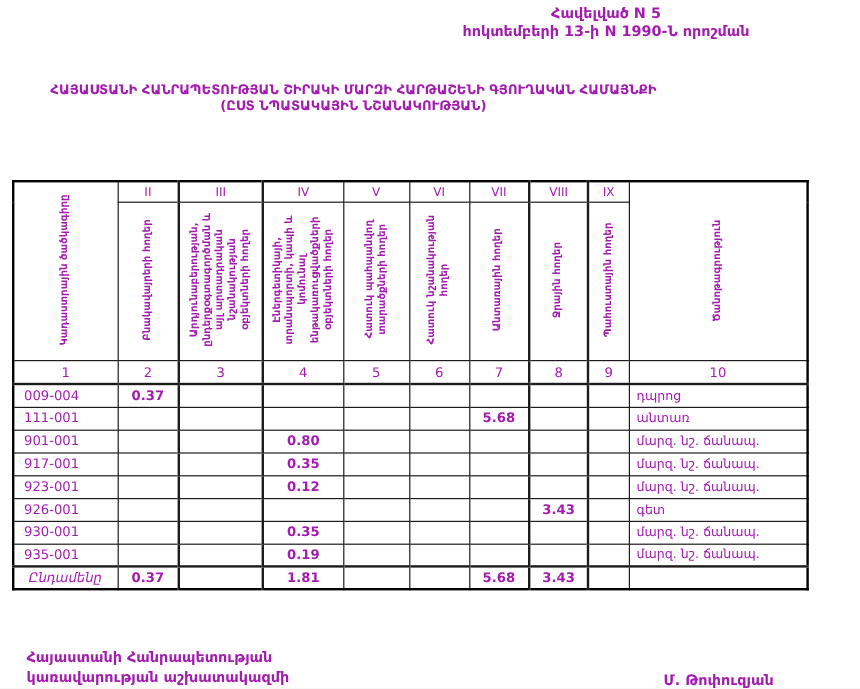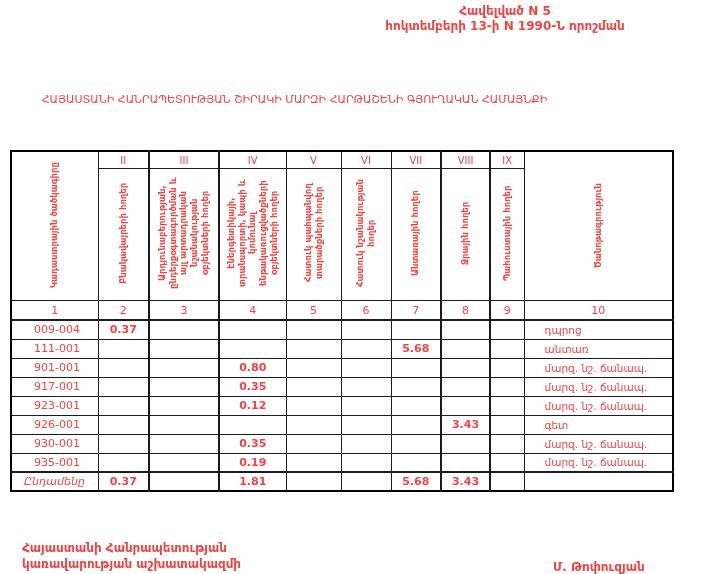--- a/index.html
+++ b/index.html
@@ -1,32 +1,32 @@
 <!DOCTYPE html>
 <html><head>
 <meta charset="utf-8">
 <style>
   html,body{margin:0;padding:0;background:#e8e8e8;}
   .page{
     position:relative; width:717px; height:574px; background:#ffffff;
-    font-family:"DejaVu Sans",sans-serif; color:#ef4444; overflow:hidden;
+    font-family:"DejaVu Sans",sans-serif; color:#a21caf; overflow:hidden;
   }
   
   .doc-header{
     position:absolute; top:4px; left:298px; width:414px;
     text-align:center; font-size:12px; font-weight:bold; line-height:15px;
   }
   
   .doc-title{
     position:absolute; top:58px; left:0; width:717px; text-align:center;
     font-size:13px; font-weight:bold; letter-spacing:7px;
   }
   .doc-subtitle{
-    position:absolute; top:93px; left:0; width:589px; text-align:center;
-    font-size:11px; font-weight:normal; line-height:14px;
+    position:absolute; top:68px; left:0; width:589px; text-align:center;
+    font-size:11px; font-weight:bold; line-height:14px;
   }
   
   table.land{
     position:absolute; top:150px; left:10px;
     border-collapse:collapse; table-layout:fixed; width:662px;
     font-size:11px;
   }
   table.land th, table.land td{
     border:1px solid #1c1c1c; padding:0 2px; vertical-align:middle;
     font-weight:normal; overflow:hidden;
@@ -39,23 +39,23 @@
   .vert{
     writing-mode:vertical-rl; transform:rotate(180deg);
     display:inline-block; font-size:8.5px; font-weight:bold; line-height:1.25;
     height:124px; max-height:126px;
   }
   .vert.tall{height:140px; max-height:142px;}
   th.code-head{text-align:right; padding-right:4px;}
   th.note-head{text-align:center;}
   th.colhead{text-align:center;}
   tbody tr{height:19px;}
-  tbody td.code{text-align:left; padding-left:22px; font-size:11px;}
+  tbody td.code{text-align:left; padding-left:8px; font-size:11px;}
   tbody td.val{text-align:center; font-weight:bold;}
-  tbody td.note{text-align:left; padding-left:20px; font-size:10.5px;}
+  tbody td.note{text-align:left; padding-left:6px; font-size:10.5px;}
   tbody tr.total td{border-top-width:2px;}
   tbody tr.total td.code{padding-left:12px;font-style:italic;}
   
   .doc-footer{
     position:absolute; left:22px; top:540px;
     font-size:12px; font-weight:bold; line-height:16px;
   }
   .signature{
     position:absolute; left:553px; top:560px;
     font-size:12px; font-weight:bold;
@@ -67,20 +67,21 @@
 <div class="page">
 
   <div class="doc-header">
     <div>Հավելված  N  5</div>
     <div>հոկտեմբերի 13-ի N 1990-Ն որոշման</div>
   </div>
 
 
   <div class="doc-subtitle">
     <div>ՀԱՅԱՍՏԱՆԻ ՀԱՆՐԱՊԵՏՈՒԹՅԱՆ ՇԻՐԱԿԻ ՄԱՐԶԻ ՀԱՐԹԱՇԵՆԻ ԳՅՈՒՂԱԿԱՆ ՀԱՄԱՅՆՔԻ</div>
+    <div>(ԸՍՏ ՆՊԱՏԱԿԱՅԻՆ ՆՇԱՆԱԿՈՒԹՅԱՆ)</div>
   </div>
 
   <table class="land">
     <colgroup>
       <col style="width:87px">
         <col style="width:51px">
         <col style="width:70px">
       <col style="width:67px">
         <col style="width:55px">
         <col style="width:50px">

